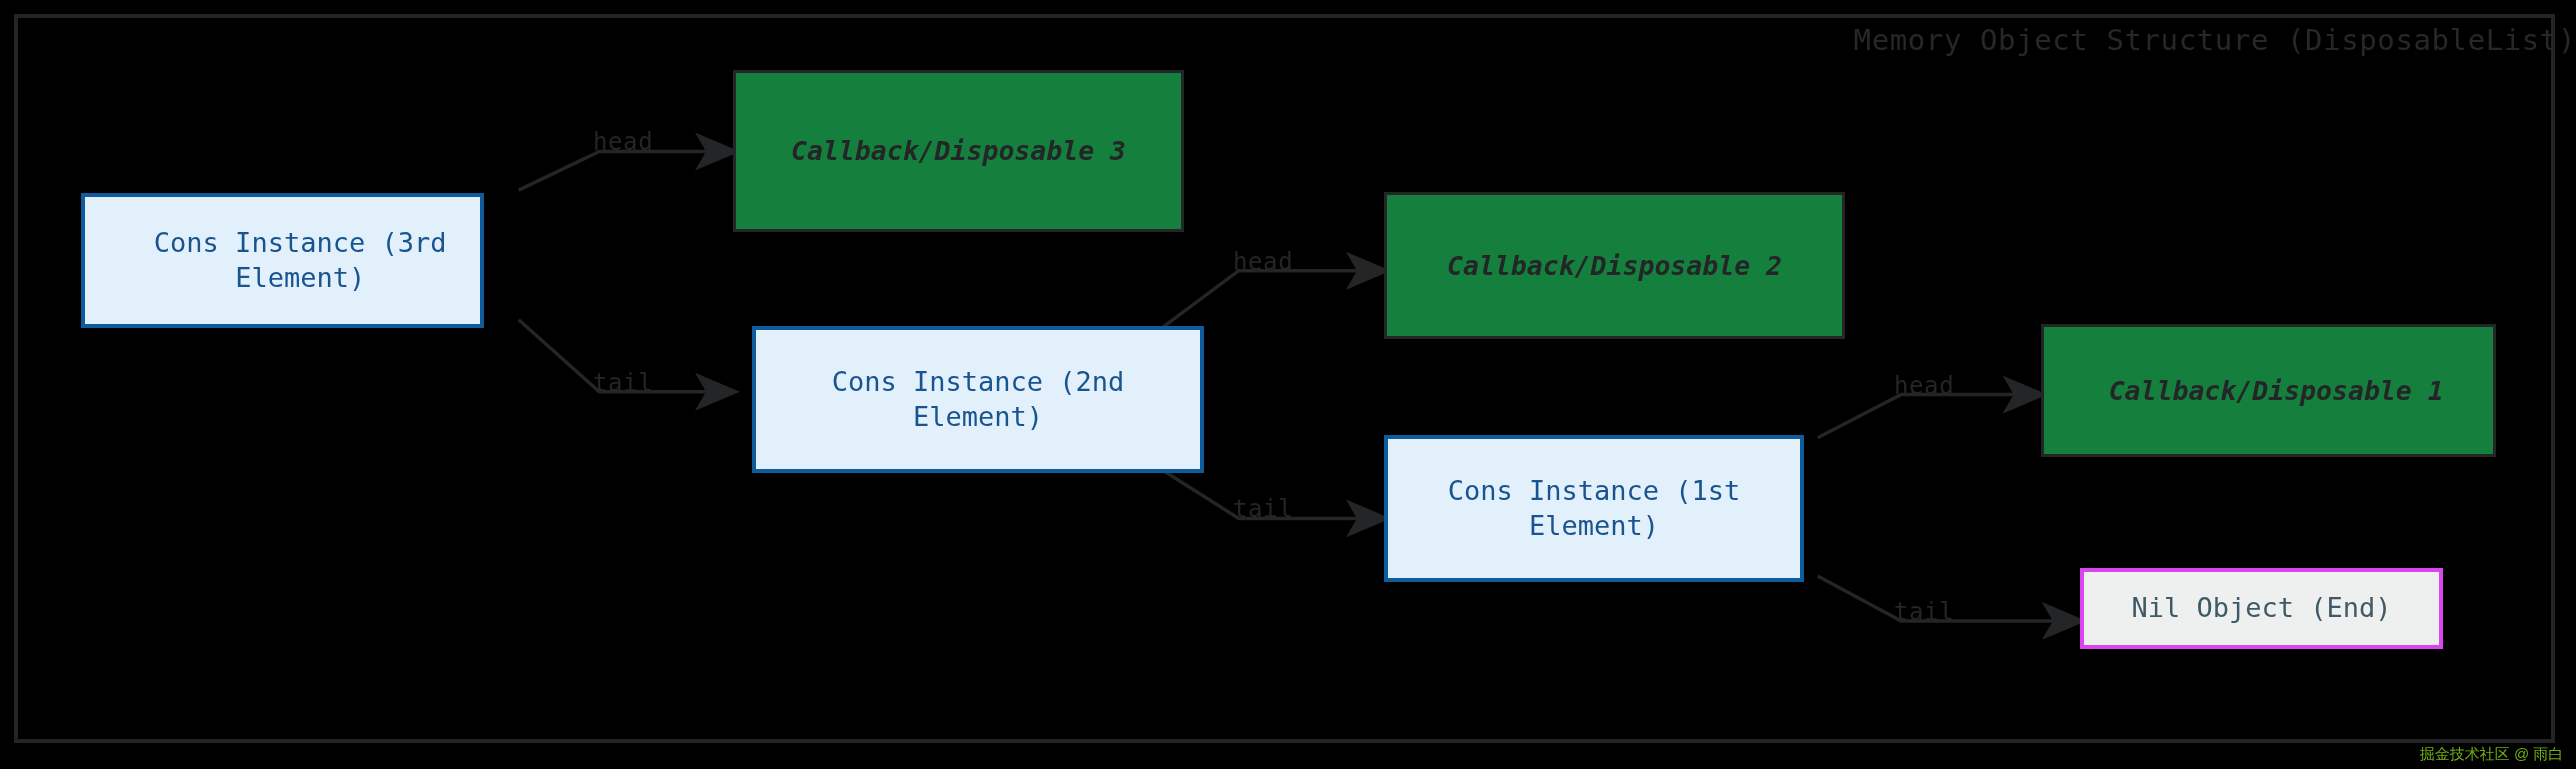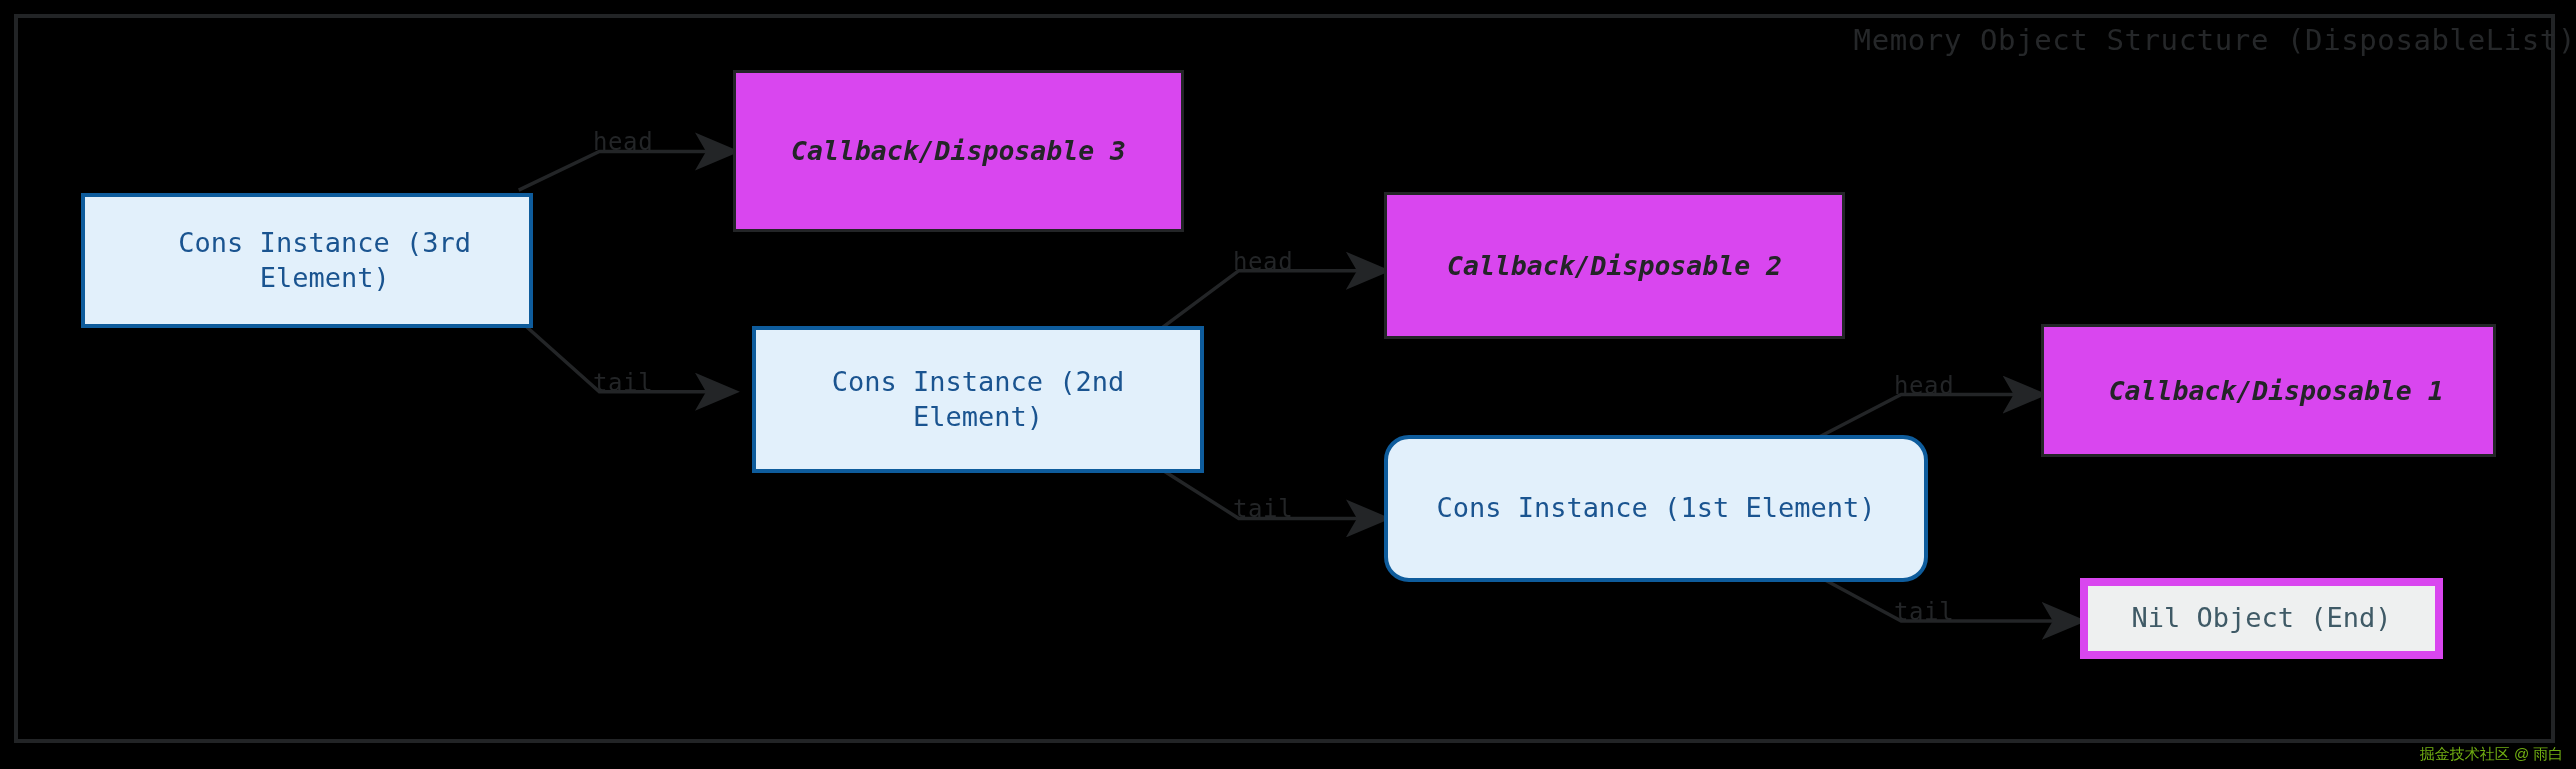--- a/index.html
+++ b/index.html
@@ -59,35 +59,34 @@
   
   .node.cons {
     background: #e2f0fb;
     border: 4px solid #0e5c9c;
     color: #1a5490;
     font-size: 27px;
   }
 
   
   .node.callback {
-    background: #d946ef;
+    background: #15803d;
     border: 3.5px solid #232527;
     color: #232527;
     font-size: 26.5px;
     font-style: italic;
     font-weight: bold;
   }
 
   
   .node.nil {
     background: #eef0f0;
-    border: 8px solid #d946ef;
+    border: 4px solid #d946ef;
     color: #3f5a66;
     font-size: 27px;
-    margin-top: 10px;
   }
 
   
   .edge-label {
     position: absolute;
     color: #232527;
     font-size: 24px;
     font-family: "DejaVu Sans Mono", monospace;
     white-space: nowrap;
     letter-spacing: 0.6px;
@@ -136,29 +135,29 @@
 
     <path d="M 2005,578 L 2150,470 L 2402,470" fill="none" stroke="#232527" stroke-width="6" marker-end="url(#ah)"></path>
 
     <path d="M 2005,808 L 2150,900 L 2402,900" fill="none" stroke="#232527" stroke-width="6" marker-end="url(#ah)"></path>
 
     <path d="M 3155,760 L 3300,685 L 3542,685" fill="none" stroke="#232527" stroke-width="6" marker-end="url(#ah)"></path>
 
     <path d="M 3155,1000 L 3300,1078 L 3610,1078" fill="none" stroke="#232527" stroke-width="6" marker-end="url(#ah)"></path>
   </svg>
 
-  <div class="node cons" style="left:81px; top:193px; width:452px; height:135px;padding-left:48px;">Cons Instance (3rd Element)</div>
+  <div class="node cons" style="left:81px; top:193px; width:403px; height:135px;padding-left:48px;">Cons Instance (3rd Element)</div>
 
   <div class="node callback" style="left:733px; top:70px; width:451px; height:162px;">Callback/Disposable 3</div>
 
   <div class="node cons" style="left:733px; top:326px; width:452px; height:147px;margin-left:19px;">Cons Instance (2nd Element)</div>
 
   <div class="node callback" style="left:1384px; top:192px; width:461px; height:147px;text-align:center;">Callback/Disposable 2</div>
 
-  <div class="node cons" style="left:1384px; top:435px; width:544px; height:147px;border-radius:25px;">Cons Instance (1st Element)</div>
+  <div class="node cons" style="left:1384px; top:435px; width:420px; height:147px;">Cons Instance (1st Element)</div>
 
   <div class="node callback" style="left:2041px; top:324px; width:455px; height:133px;padding-left:28px;">Callback/Disposable 1</div>
 
   <div class="node nil" style="left:2080px; top:568px; width:363px; height:81px;">Nil Object (End)</div>
 
   <div class="edge-label" style="left:593px; top:128px;">head</div>
 
   <div class="edge-label" style="left:593px; top:369px;">tail</div>
 
   <div class="edge-label" style="left:1233px; top:248px;">head</div>

